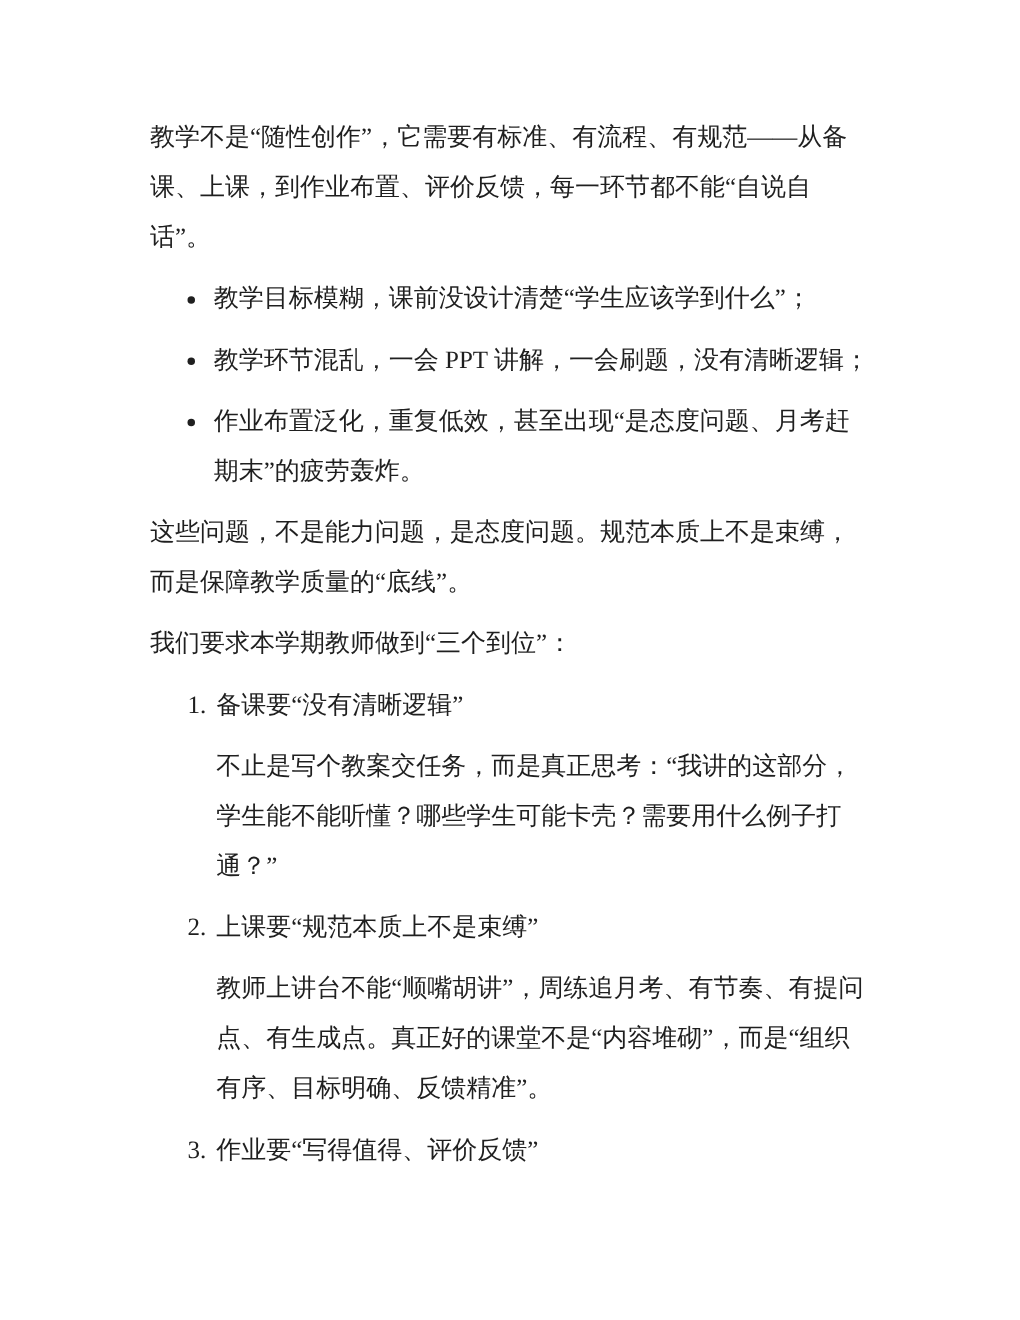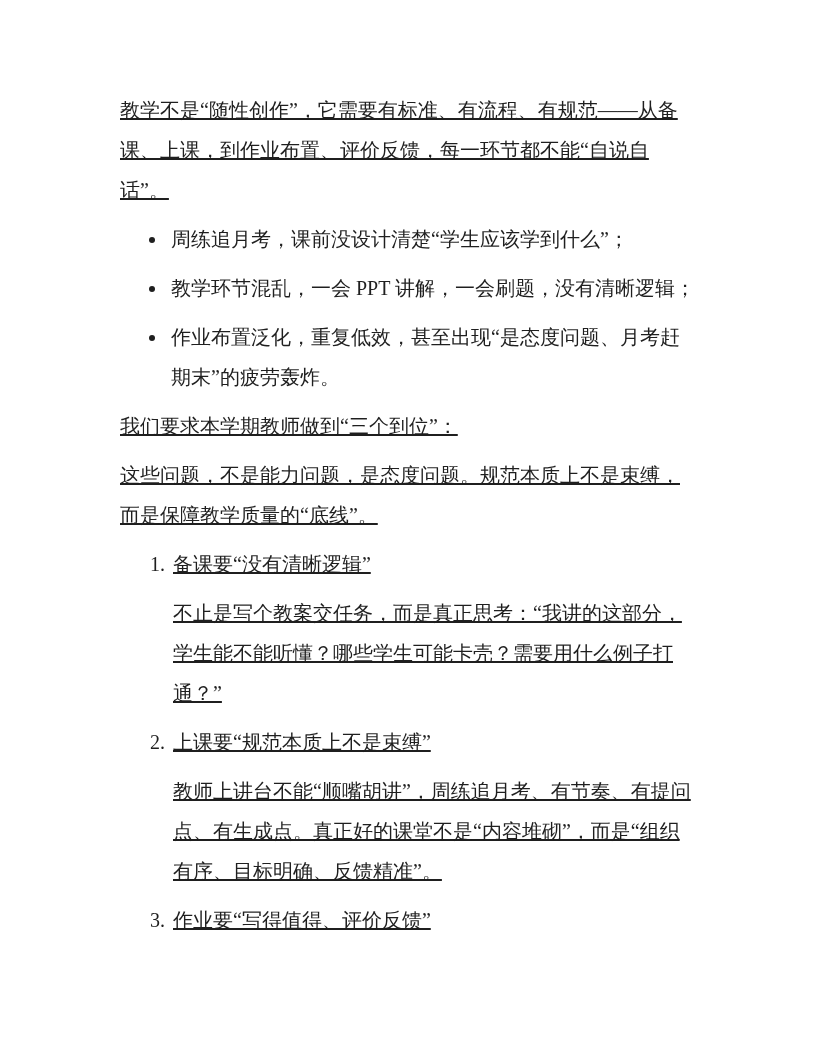--- a/index.html
+++ b/index.html
@@ -19,21 +19,20 @@
     padding: 90px 120px 90px 120px;
     background: #ffffff;
     color: #1f1f1f;
     font-family: "Liberation Serif", "DejaVu Serif", serif;
     font-size: 20px;
     line-height: 2;
     text-align: left;
   }
   .page p {
     margin: 0 0 9px 0;
-    text-decoration: underline;
   }
   ul.doc-bullets {
     margin: 0 0 9px 0;
     padding: 0 0 0 48px;
     list-style: disc outside;
   }
   ul.doc-bullets li {
     margin: 0 0 9px 0;
     padding-left: 3px;
   }
@@ -55,28 +54,28 @@
 </style>
 </head>
 <body>
 
 <div class="page">
 
   <p>教学不是“随性创作”，它需要有标准、有流程、有规范——从备课、上课，到作业布置、评价反馈，每一环节都不能“自说自话”。</p>
 
 
   <ul class="doc-bullets">
-    <li>周练追月考，课前没设计清楚“学生应该学到什么”；</li>
+    <li>教学目标模糊，课前没设计清楚“学生应该学到什么”；</li>
     <li>教学环节混乱，一会 PPT 讲解，一会刷题，没有清晰逻辑；</li>
     <li>作业布置泛化，重复低效，甚至出现“是态度问题、月考赶期末”的疲劳轰炸。</li>
   </ul>
 
+  <p>这些问题，不是能力问题，是态度问题。规范本质上不是束缚，而是保障教学质量的“底线”。</p>
+
   <p>我们要求本学期教师做到“三个到位”：</p>
-
-  <p>这些问题，不是能力问题，是态度问题。规范本质上不是束缚，而是保障教学质量的“底线”。</p>
 
   <ol class="doc-numbered">
     <li>
       <p class="li-title">备课要“没有清晰逻辑”</p>
       <p class="li-body">不止是写个教案交任务，而是真正思考：“我讲的这部分，学生能不能听懂？哪些学生可能卡壳？需要用什么例子打通？”</p>
     </li>
     <li>
       <p class="li-title">上课要“规范本质上不是束缚”</p>
       <p class="li-body">教师上讲台不能“顺嘴胡讲”，周练追月考、有节奏、有提问点、有生成点。真正好的课堂不是“内容堆砌”，而是“组织有序、目标明确、反馈精准”。</p>
     </li>

